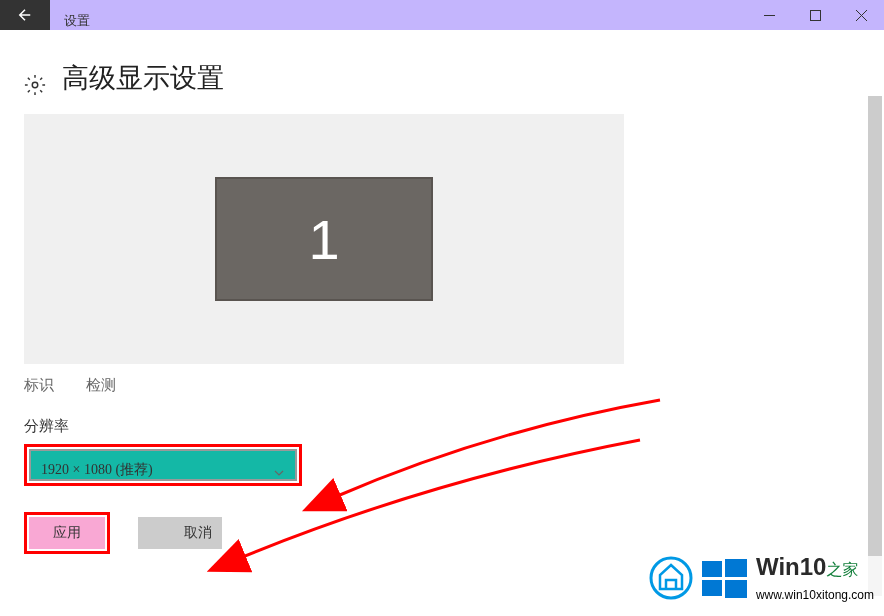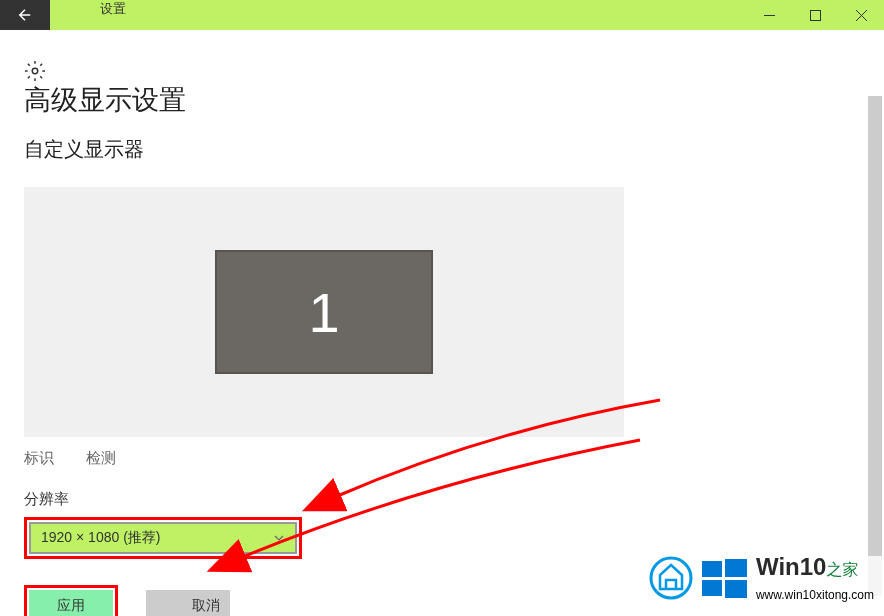--- a/index.html
+++ b/index.html
@@ -7,23 +7,22 @@
       font-family: "Microsoft YaHei", "Segoe UI", sans-serif;
       background: #fff;
       width: 884px;
       height: 616px;
       position: relative;
       overflow: hidden;
     }
     .titlebar {
       height: 30px;
       display: flex;
-      align-items: flex-start;
-      background: #bef264;
-      gap: 36px;
+      align-items: flex-end;
+      background: #c4b5fd;
     }
     .back-btn {
       width: 50px;
       height: 30px;
       background: #333;
       display: flex;
       align-items: center;
       justify-content: center;
       cursor: pointer;
     }
@@ -42,23 +41,22 @@
       width: 46px;
       height: 30px;
       display: flex;
       align-items: center;
       justify-content: center;
       cursor: pointer;
     }
     .win-btn svg { width: 11px; height: 11px; }
     .page-header {
       display: flex;
-      align-items: flex-start;
+      align-items: flex-end;
       padding: 30px 24px 18px 24px;
-      flex-direction: column;
     }
     .gear { margin-right: 16px; }
     .page-title {
       font-size: 27px;
       font-weight: 400;
       color: #222;
     }
     .content {
       padding: 0 24px;
       position: relative;
@@ -111,48 +109,49 @@
       border: 3px solid #ff0000;
       padding: 2px;
       display: inline-block;
       margin-bottom: 26px;
     }
     .dropdown {
       width: 268px;
       height: 32px;
       border: 2px solid #999;
       display: flex;
-      align-items: center;
+      align-items: flex-end;
       padding: 0 10px;
-      background: #bef264;
+      background: #14b8a6;
       cursor: pointer;
       position: relative;
+      font-family: Liberation Serif, serif;
     }
     .dropdown-text {
       font-size: 14px;
       color: #333;
       flex: 1;
     }
     .chevron {
       width: 12px;
       height: 12px;
     }
     .buttons-row {
       display: flex;
       gap: 28px;
     }
     .btn-highlight {
       border: 3px solid #ff0000;
       padding: 2px;
       display: inline-block;
     }
     .btn {
-      width: 84px;
+      width: 76px;
       height: 32px;
-      background: #86efac;
+      background: #f9a8d4;
       border: none;
       display: flex;
       align-items: center;
       justify-content: center;
       font-size: 14px;
       color: #333;
       cursor: pointer;
     }
     .btn-plain {
       width: 84px;
@@ -244,21 +243,20 @@
 
 <div class="page-header">
   <svg class="gear" width="22" height="22" viewBox="0 0 24 24" fill="none" stroke="#333" stroke-width="1.6">
     <circle cx="12" cy="12" r="3"></circle>
     <path d="M12 1v3m0 16v3M4.2 4.2l2.1 2.1m11.4 11.4 2.1 2.1M1 12h3m16 0h3M4.2 19.8l2.1-2.1m11.4-11.4 2.1-2.1"></path>
   </svg>
   <div class="page-title">高级显示设置</div>
 </div>
 
 <div class="content">
-  <div class="section-title">自定义显示器</div>
 
   <div class="display-preview">
     <div class="monitor-box">
       <div class="monitor-number">1</div>
     </div>
   </div>
 
   <div class="links-row">
     <span class="link">标识</span>
     <span class="link">检测</span>

